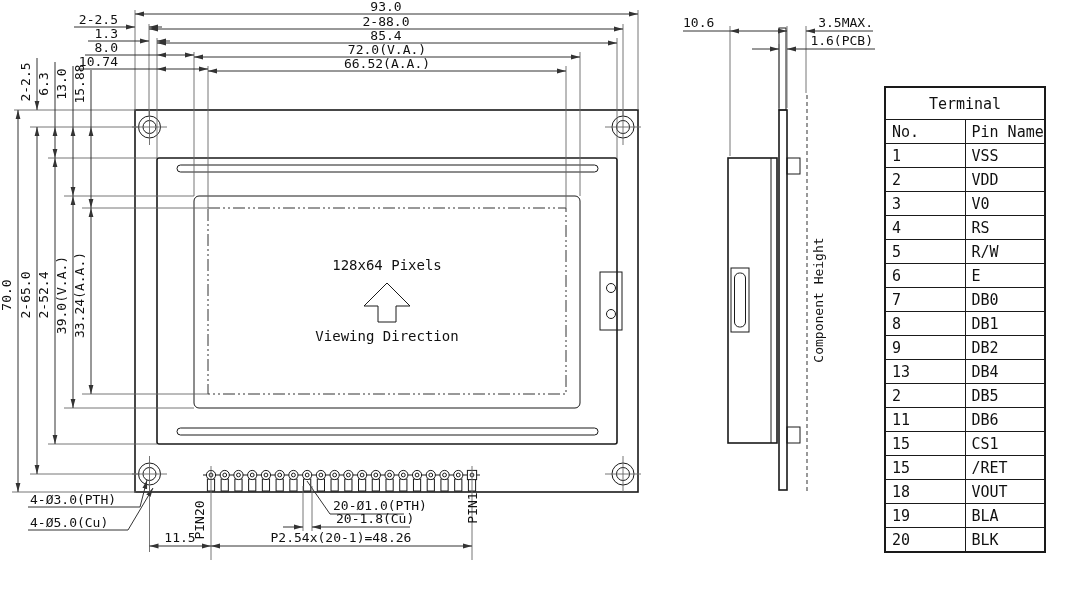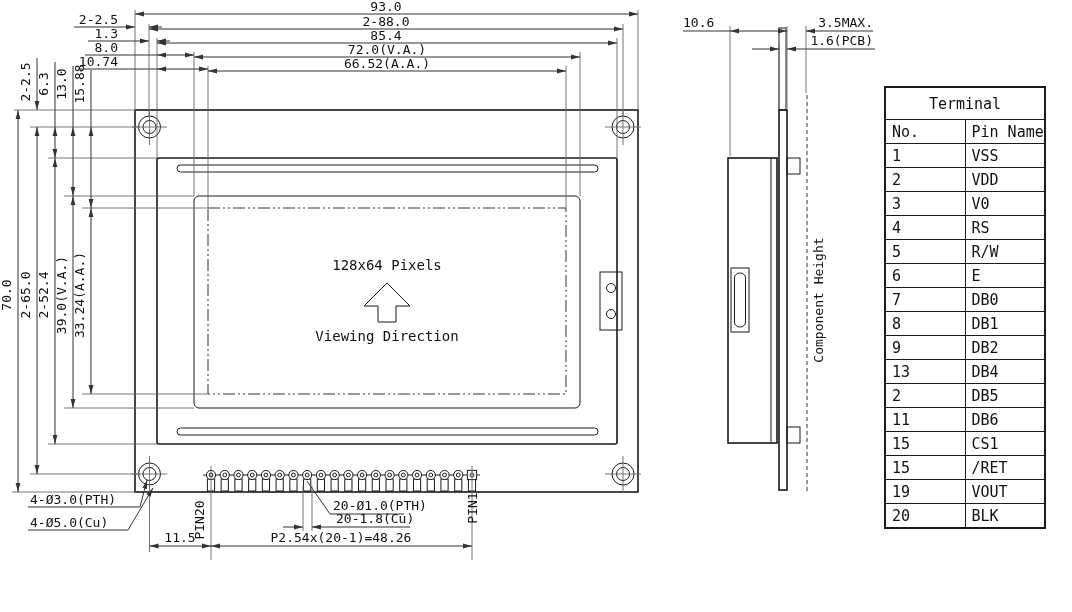--- a/index.html
+++ b/index.html
@@ -321,22 +321,26 @@
           </tr>
     <tr>
             <td class="cno">15</td>
             <td>CS1</td>
           </tr>
     <tr>
             <td class="cno">15</td>
             <td>/RET</td>
           </tr>
     <tr>
+            <td class="cno">18</td>
+            <td>VOUT</td>
+          </tr>
+    <tr>
             <td class="cno">19</td>
-            <td>VOUT</td>
+            <td>BLA</td>
           </tr>
     <tr>
             <td class="cno">20</td>
             <td>BLK</td>
           </tr>
   </tbody>
       </table>
 </div>
 
 </div>

